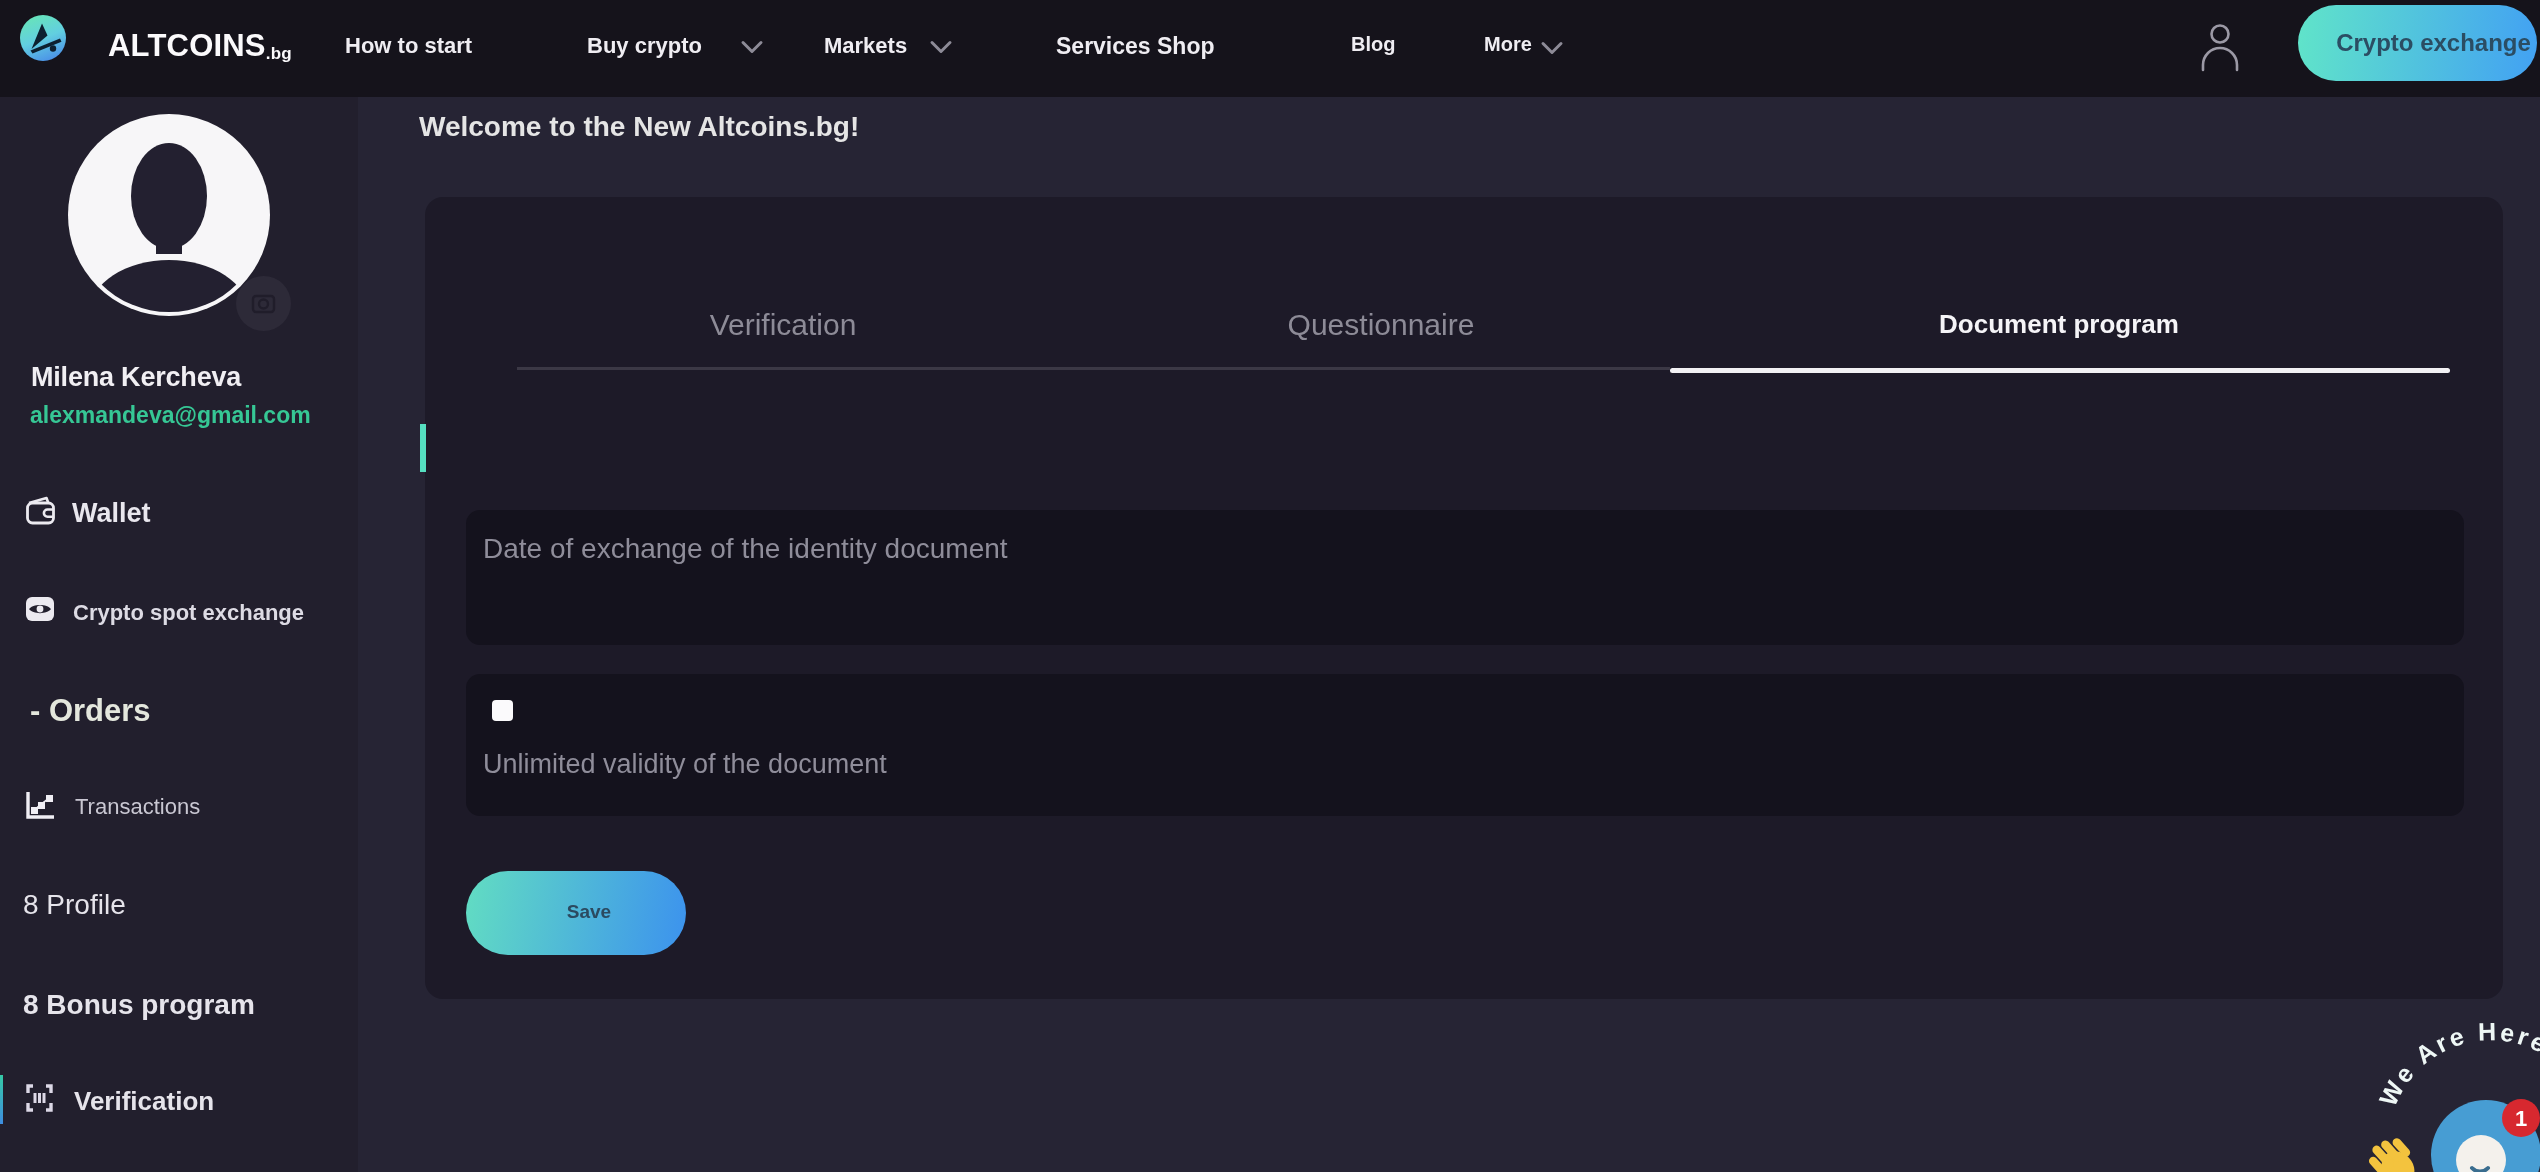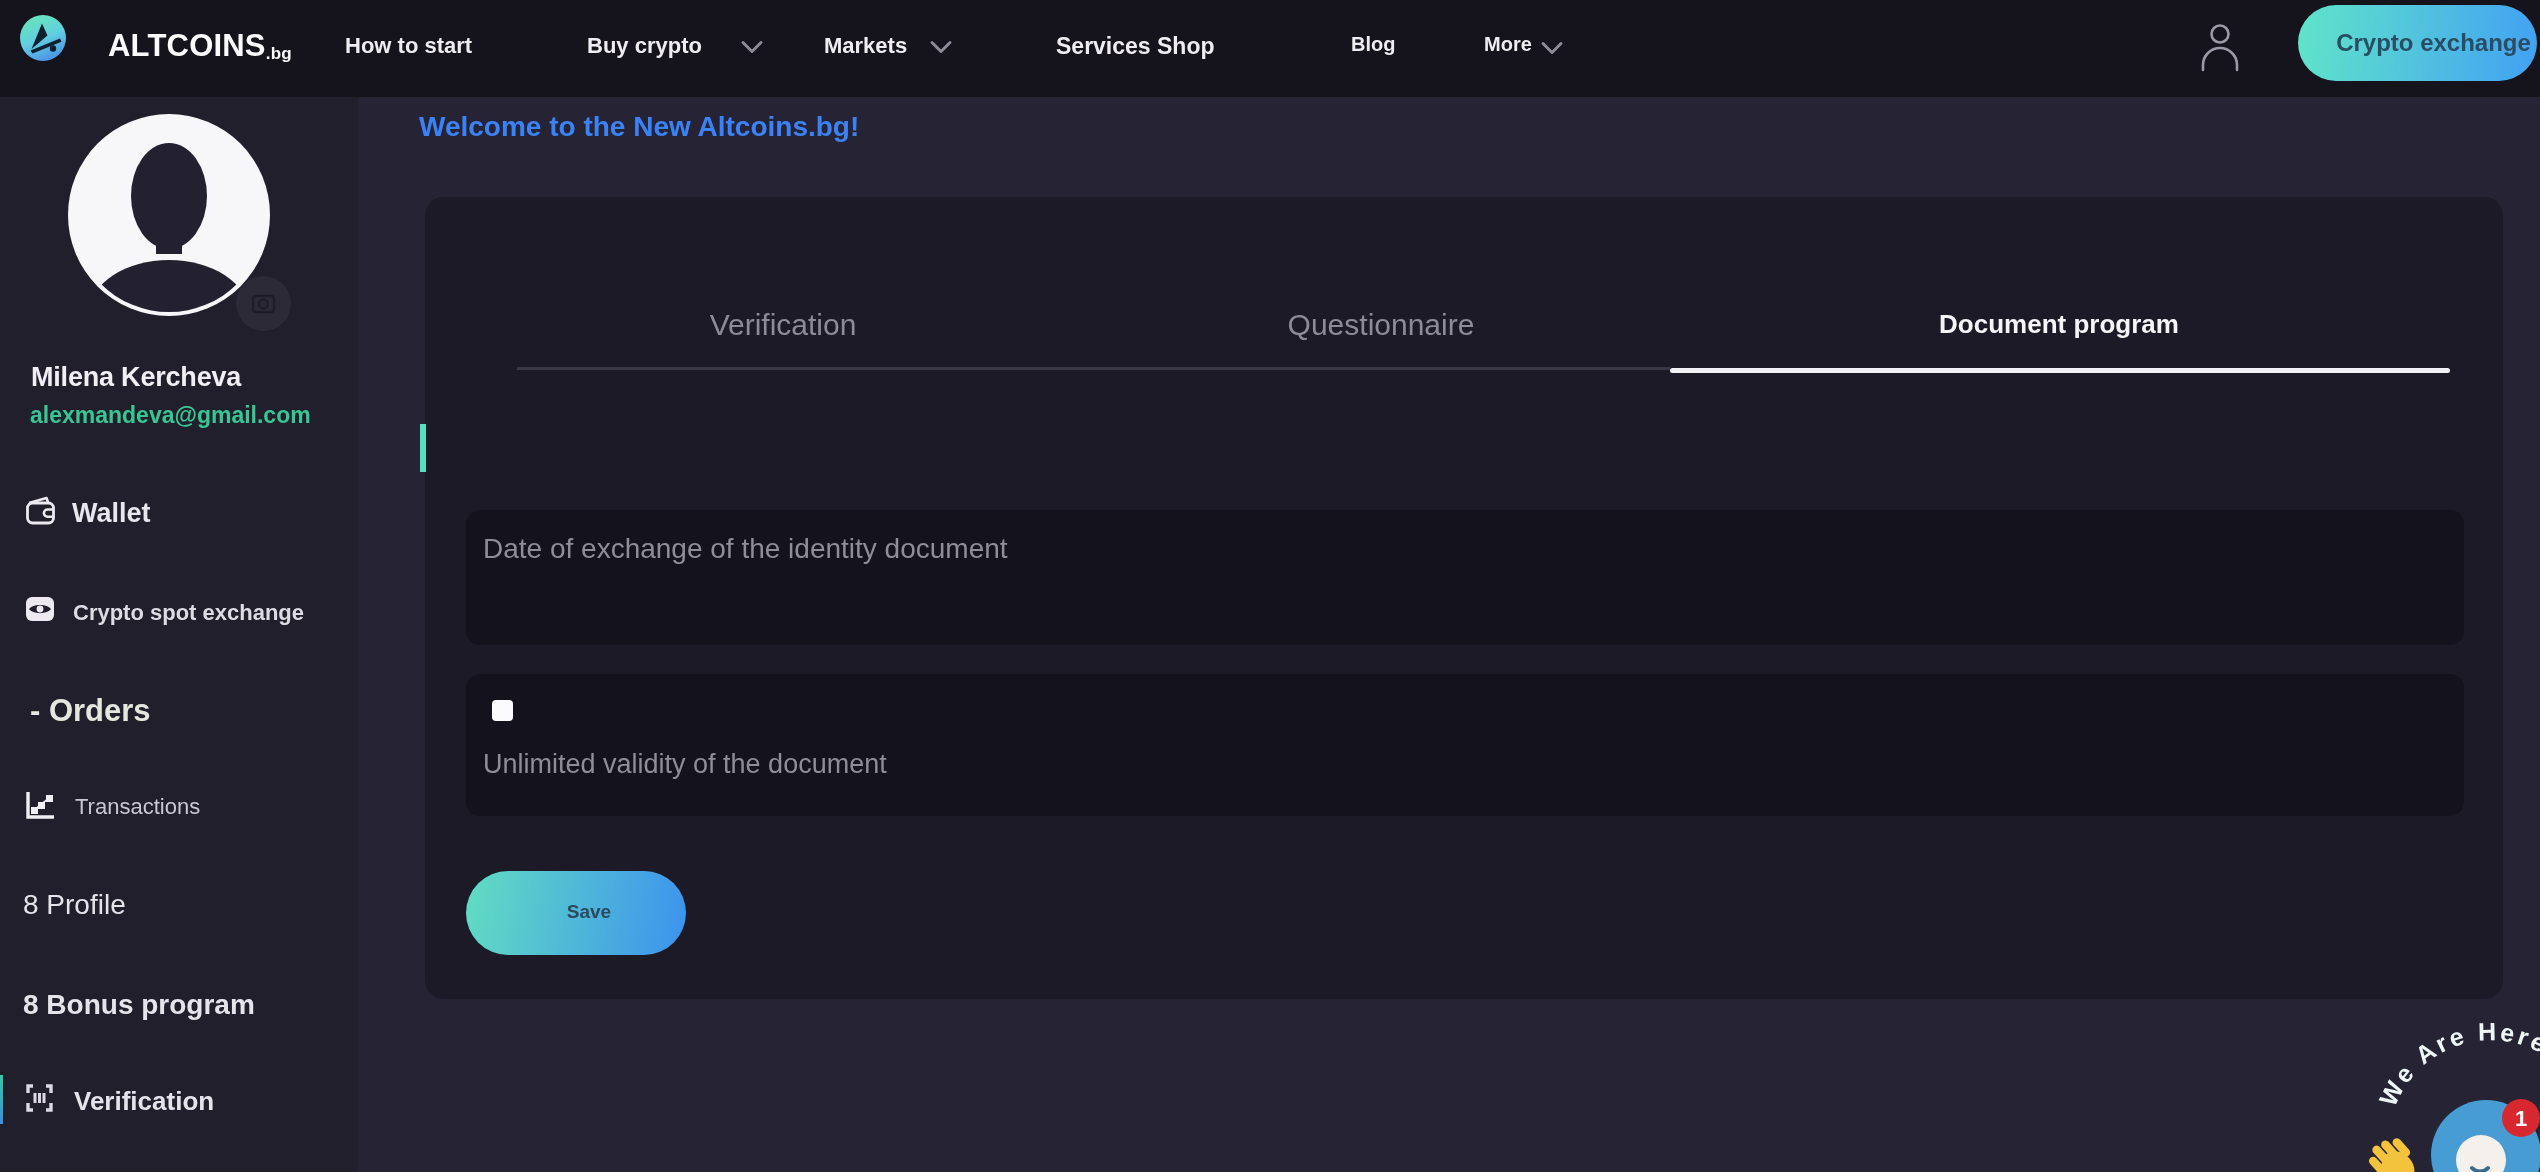--- a/index.html
+++ b/index.html
@@ -13,21 +13,21 @@
 .brand { position:absolute; left:75px; top:28px; font-size:31px; font-weight:700; color:#fbfafc; letter-spacing:0.2px; white-space:nowrap;margin-left:33px; }
 .brand .bg { font-size:17px; vertical-align:-3px; }
 .chev { position:absolute; width:30px; height:30px; }
 
 .sidebar { position:absolute; left:0; top:97px; width:358px; height:1075px; background:#221f2d; }
 .uname { position:absolute; left:31px; top:362px; font-size:27px; font-weight:700; color:#f1eff3; letter-spacing:-0.2px; }
 .uemail { position:absolute; left:30px; top:402px; font-size:23px; font-weight:700; color:#36c795; letter-spacing:0px; }
 .mitem { position:absolute; white-space:nowrap;text-align:right; }
 .activebar { position:absolute; left:0; top:1075px; width:3px; height:49px; background:linear-gradient(180deg,#35c9a5,#3e8de0); }
 
-.welcome { position:absolute; left:419px; top:111px; font-size:28px; font-weight:700; color:#3b82f6; letter-spacing:0px; }
+.welcome { position:absolute; left:419px; top:111px; font-size:28px; font-weight:700; color:#e5e5e5; letter-spacing:0px; }
 .panel { position:absolute; left:425px; top:197px; width:2078px; height:802px; background:#1d1a28; border-radius:18px; }
 .tab { position:absolute; top:308px; transform:translateX(-50%); font-size:30px; color:#8d8b97; white-space:nowrap; }
 .tabactive { position:absolute; top:309px; transform:translateX(-50%); font-size:26px; font-weight:700; color:#f5f4f7; white-space:nowrap; }
 .grayline { position:absolute; left:517px; top:367px; width:1153px; height:3px; background:#3b3845; }
 .whiteline { position:absolute; left:1670px; top:368px; width:780px; height:5px; background:#f2f1f4; border-radius:3px; }
 .h2bar { position:absolute; left:420px; top:424px; width:6px; height:48px; background:#56dfc1; }
 .h2text { position:absolute; left:443px; top:428px; font-size:41px; font-weight:700; color:#56dfc1; letter-spacing:-1px; white-space:nowrap; }
 .field { position:absolute; left:466px; width:1998px; background:#14121d; border-radius:14px; }
 .flabel { position:absolute; left:483px; font-size:28px; color:#8f8d9a; letter-spacing:0px; white-space:nowrap; }
 .checkbox { position:absolute; left:492px; top:700px; width:21px; height:21px; background:#fbfafc; border-radius:4px; }

